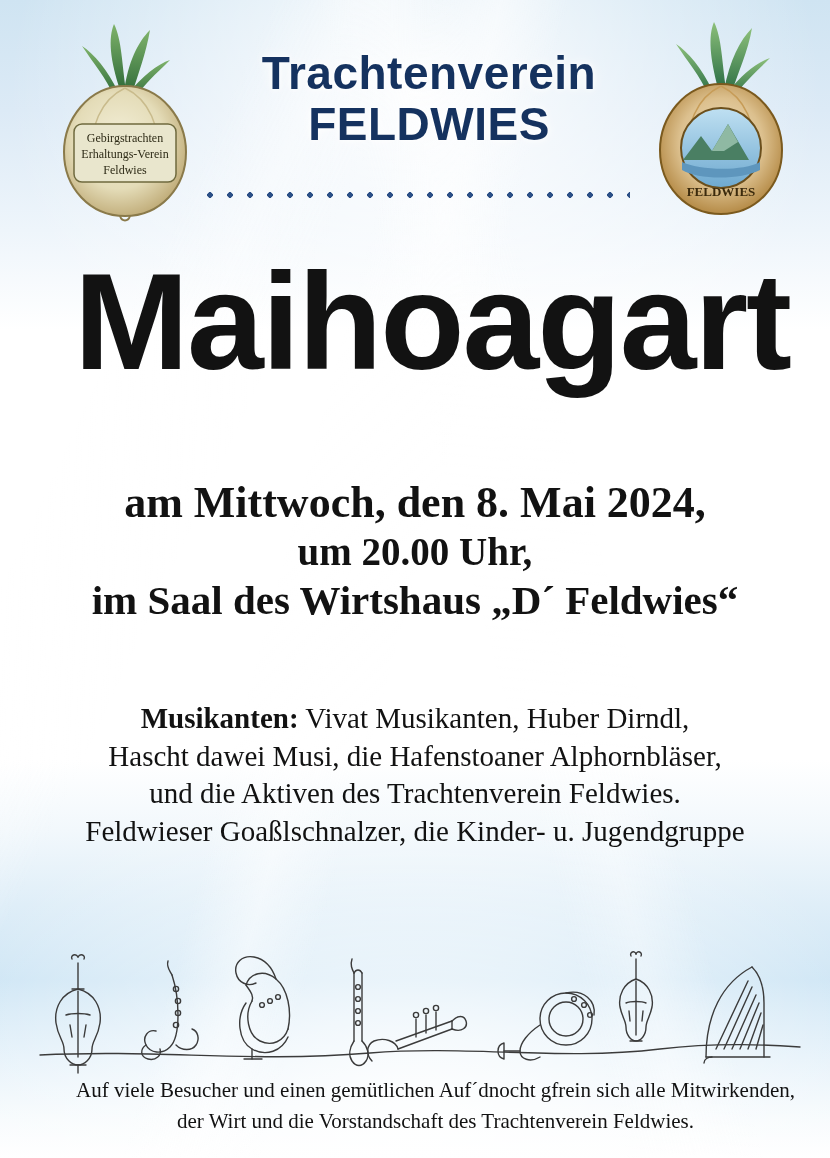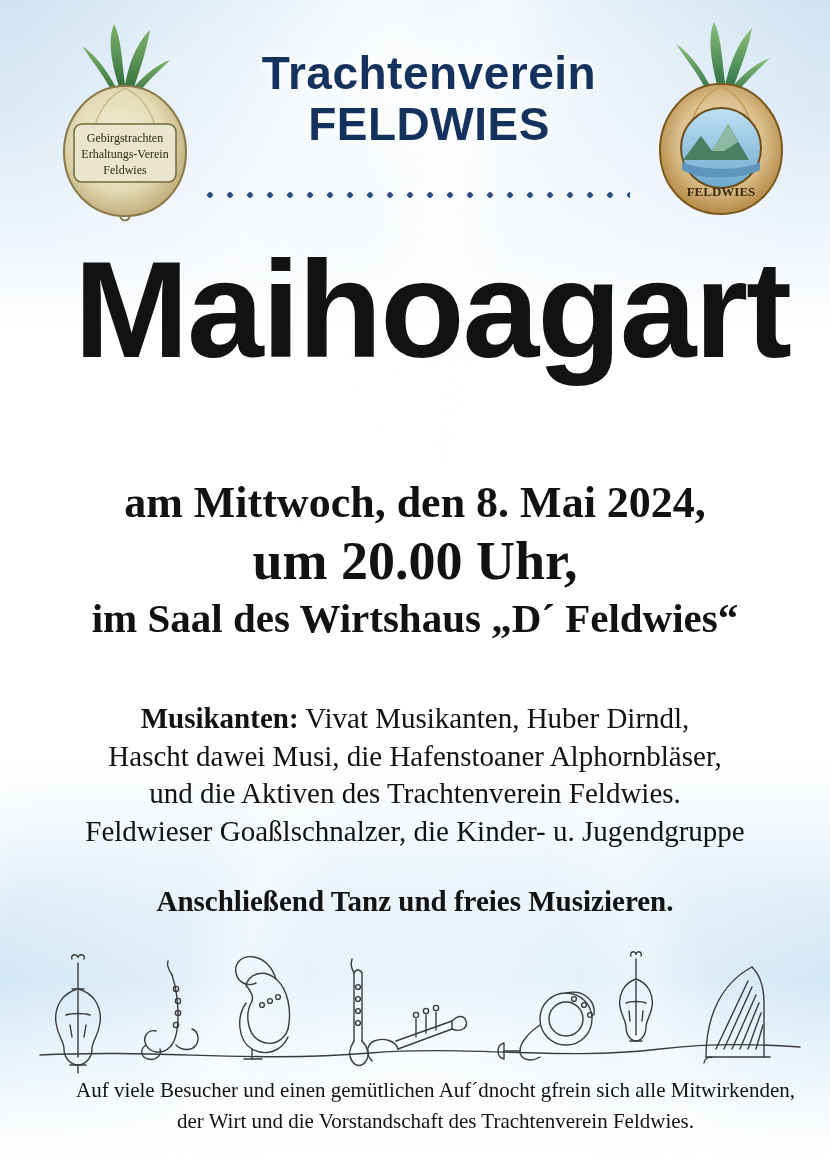--- a/index.html
+++ b/index.html
@@ -87,21 +87,21 @@
     top: 20px;
     width: 150px;
     height: 205px;
   }
   .crest.left  { left: 50px; }
   .crest.right { right: 34px; }
 
   
   .maintitle {
     position: absolute;
-    top: 240px;
+    top: 252px;
     left: 0; right: 0;
     text-align: center;
     font-family: "Liberation Sans", sans-serif;
     font-weight: bold;
     font-size: 138px;
     line-height: 1;
     letter-spacing: -2px;
     color: #121212;
     padding-left: 34px;
   }
@@ -110,21 +110,21 @@
   .when {
     position: absolute;
     top: 470px;
     left: 0; right: 0;
     text-align: center;
     color: #121212;
     font-weight: bold;
     margin-top: 8px;
   }
   .when .l1 { font-size: 44px; line-height: 1.15; }
-  .when .l2 { font-size: 54px; line-height: 1.2; }
+  .when .l2 { font-size: 39px; line-height: 1.2; }
   .when .l3 { font-size: 41px; line-height: 1.25; }
 
   
   .credits {
     position: absolute;
     top: 700px;
     left: 28px;
     right: 28px;
     text-align: center;
     color: #121212;
@@ -256,21 +256,20 @@
   <div class="credits">
     <div>
       <b>Musikanten:</b>
       <span>Vivat Musikanten, Huber Dirndl,</span>
     </div>
     <div>Hascht dawei Musi, die Hafenstoaner Alphornbläser,</div>
     <div>und die Aktiven des Trachtenverein Feldwies.</div>
     <div>Feldwieser Goaßlschnalzer, die Kinder- u. Jugendgruppe</div>
   </div>
 
-  <div class="closing">Anschließend Tanz und freies Musizieren.</div>
 
   <div class="instruments">
     <svg viewBox="0 0 830 135" aria-hidden="true">
       <g fill="none" stroke="#3b3b3b" stroke-width="1.4" stroke-linecap="round" stroke-linejoin="round">
 
         <path d="M40 110 C160 104 250 118 370 108 C470 100 560 116 660 104 C720 97 770 100 800 102"></path>
 
         <g>
           <path d="M78 18 L78 44"></path>
           <path d="M72 14 C70 10 76 8 78 12"></path>

